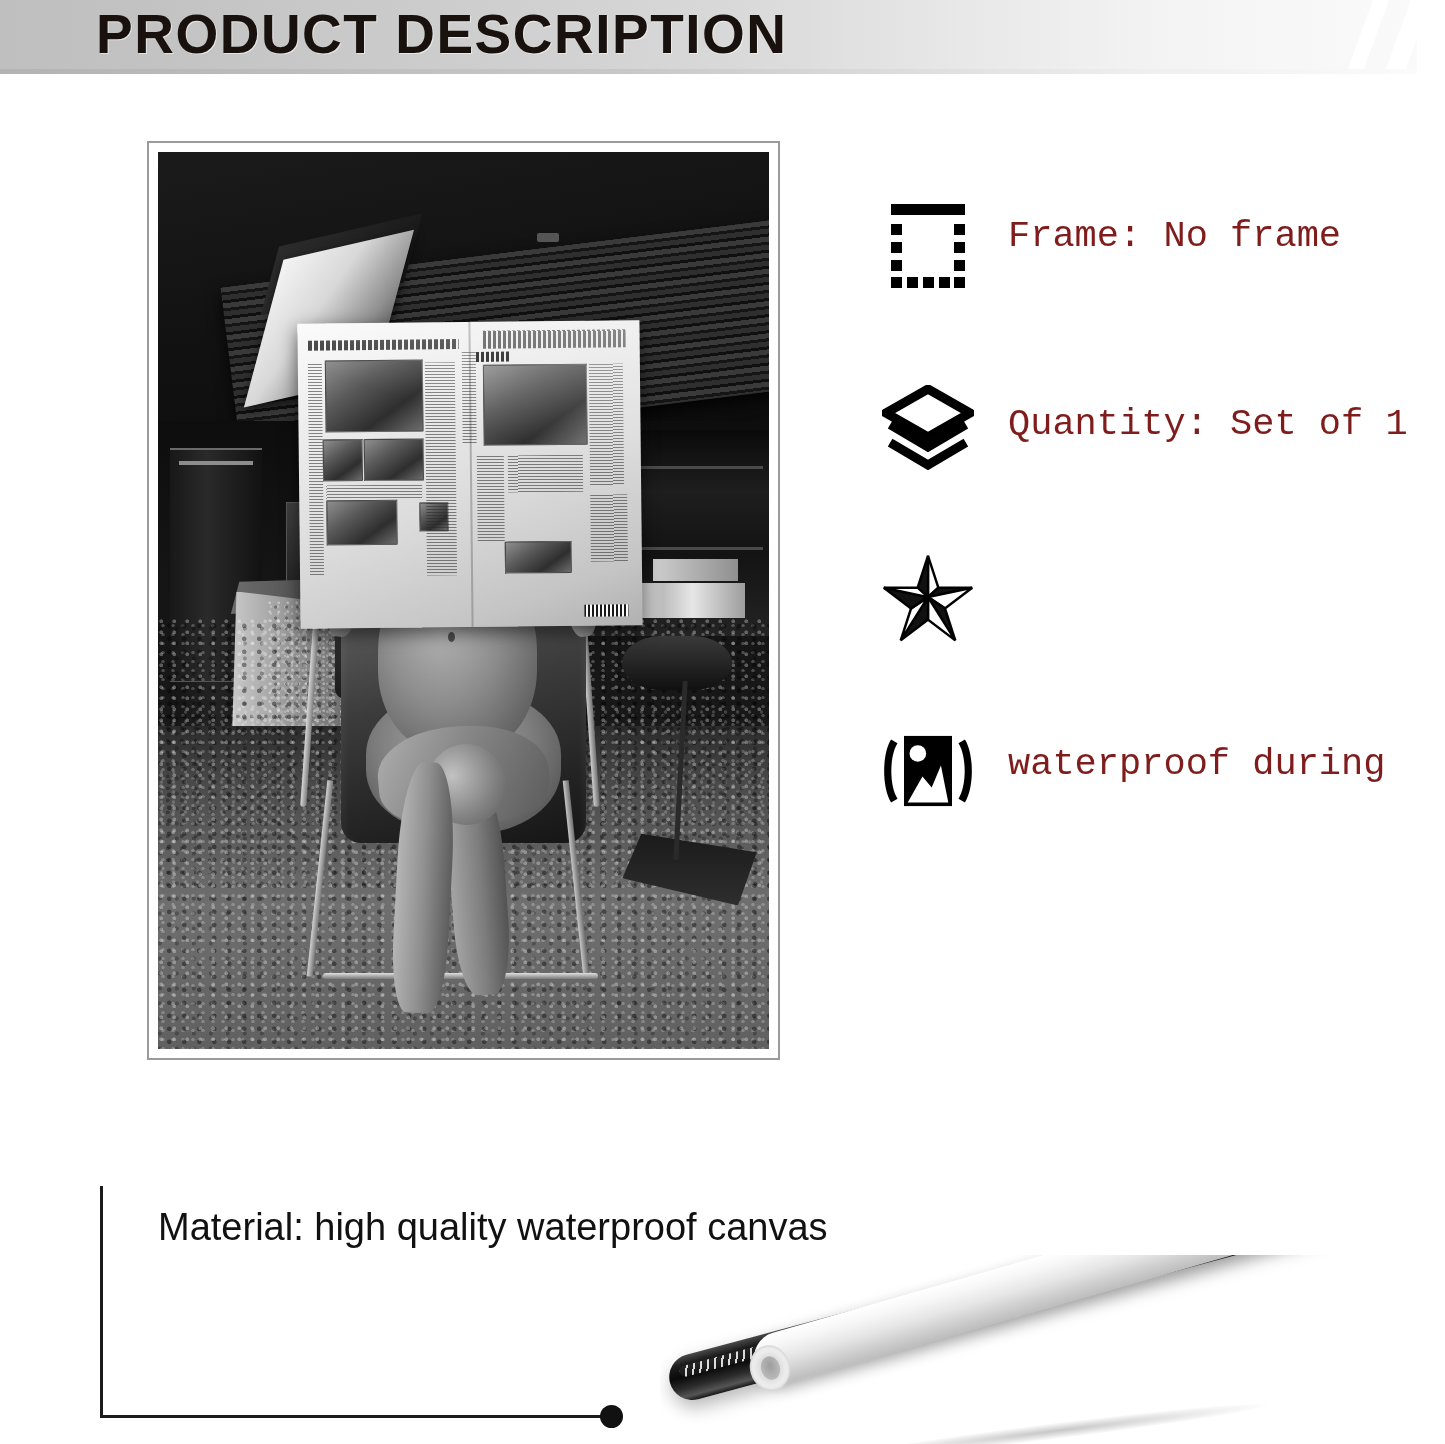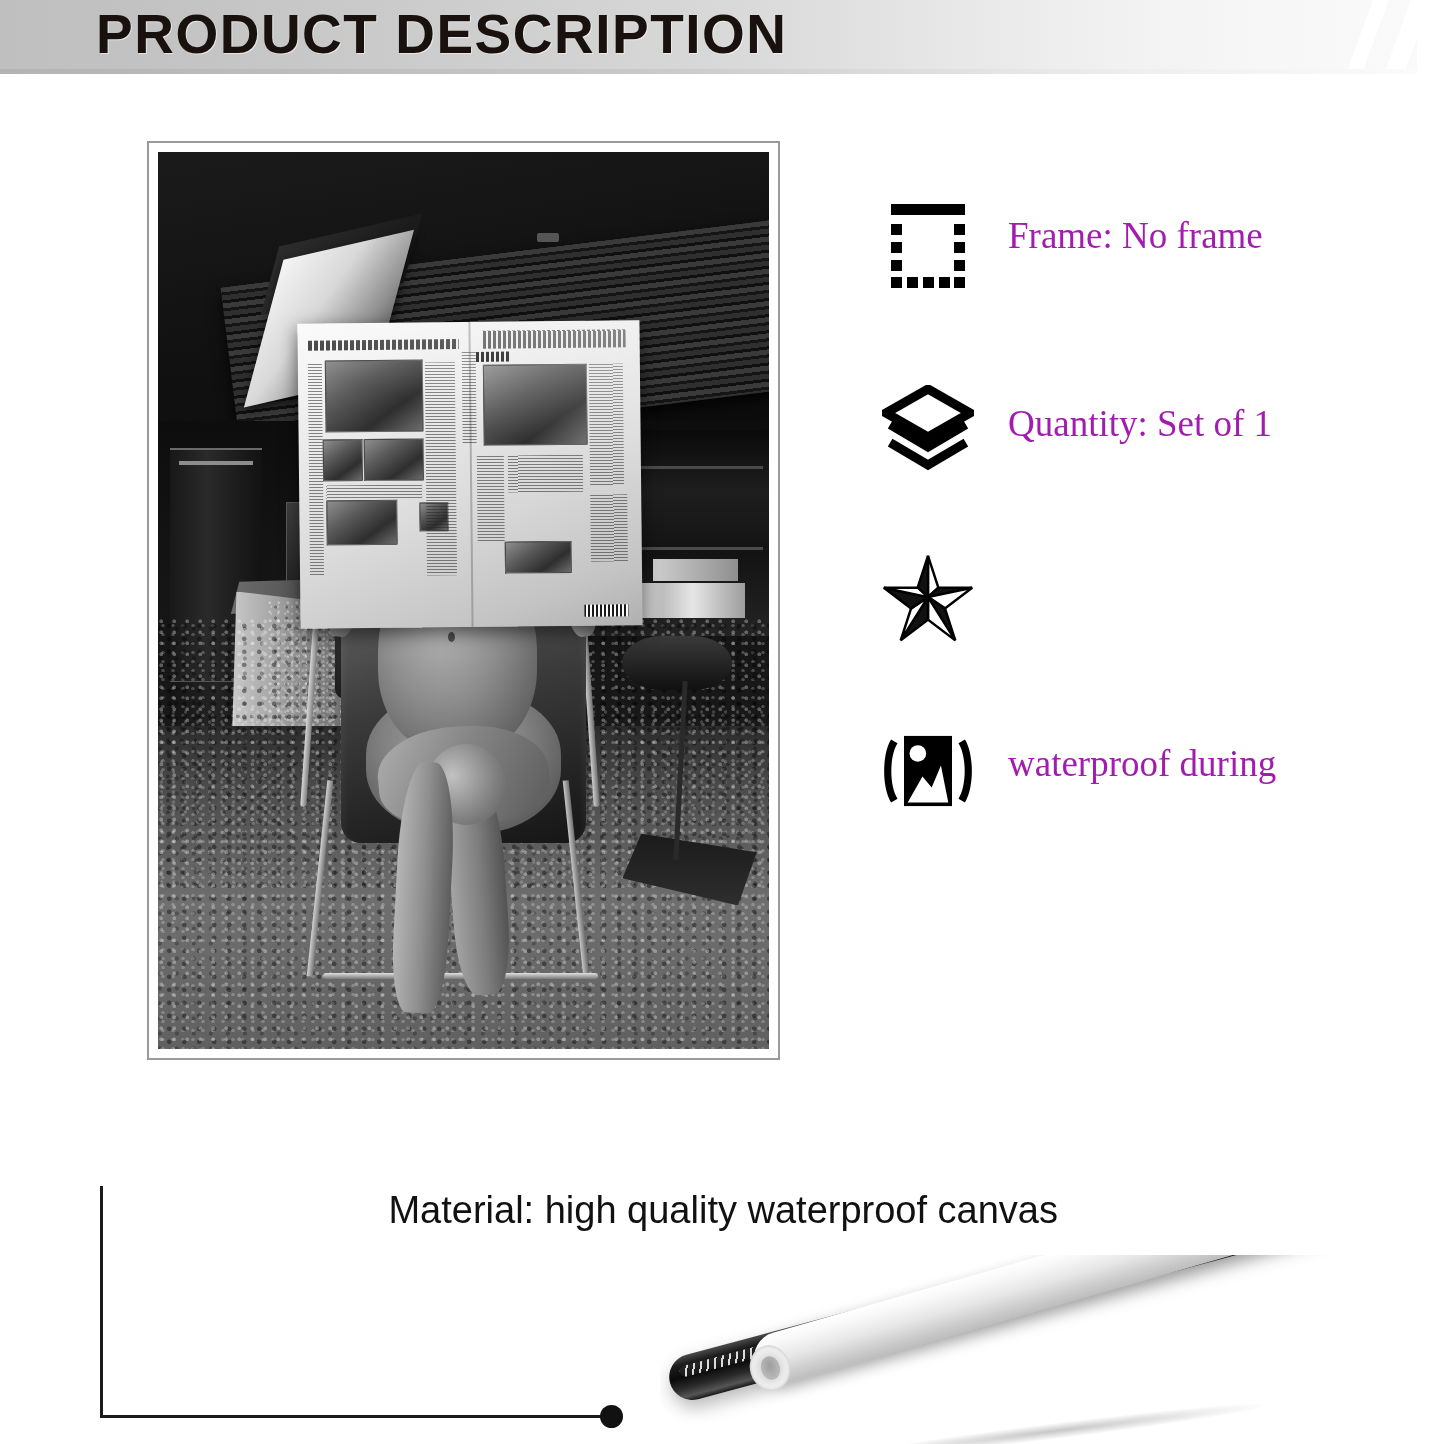--- a/index.html
+++ b/index.html
@@ -444,24 +444,24 @@
     width: 96px;
     height: 96px;
     display: flex;
     align-items: center;
     justify-content: center;
   }
   .feature-text {
     flex: 1;
     font-size: 37px;
     line-height: 54px;
-    color: #a21caf;
+    color: #7f1d1d;
     padding-top: 14px;
     padding-left: 32px;
-    font-family: Liberation Serif, serif;
+    font-family: Liberation Mono, monospace;
   }
   .row-frame { margin-top: 0px; }
   .row-quantity { margin-top: 92px; }
   .row-star { margin-top: 72px; }
   .row-material { margin-top: 76px; }
 
   
   .bottom-block {
     position: absolute;
     left: 100px;
@@ -489,28 +489,27 @@
     left: 500px;
     top: 219px;
     width: 23px;
     height: 23px;
     border-radius: 50%;
     background: #111111;
   }
   .bottom-title {
     position: absolute;
     left: 58px;
-    top: 0px;
+    top: 17px;
     width: 900px;
     font-size: 38px;
     line-height: 48px;
     color: #111111;
     white-space: nowrap;
     font-family: "Liberation Sans", sans-serif;
-    text-align: right;
   }
   .bottom-body {
     position: absolute;
     left: 60px;
     top: 66px;
     width: 790px;
     font-size: 30px;
     line-height: 55px;
     color: #1c1c1c;
     font-family: "Liberation Sans", sans-serif;

